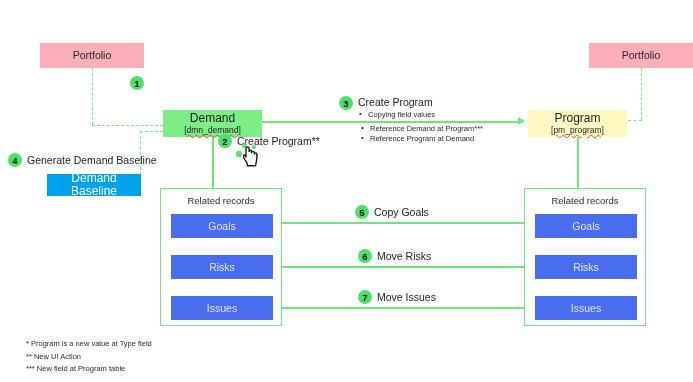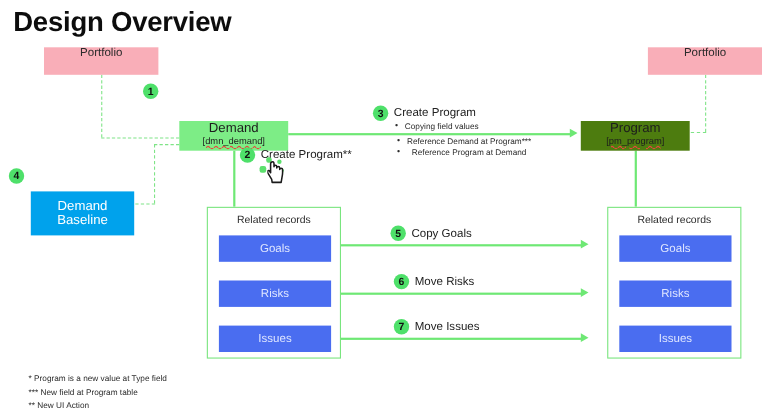--- a/index.html
+++ b/index.html
@@ -26,36 +26,36 @@
     color: #0d0d0d;
     letter-spacing: -0.2px;
   }
   
   .box {
     position: absolute;
     box-sizing: border-box;
     display: flex;
     flex-direction: column;
     align-items: center;
-    justify-content: flex-start;
+    justify-content: center;
     text-align: center;
     line-height: 1.05;
   }
   .box-portfolio {
     background: #f9aeb8;
     color: #2b2b2b;
     font-size: 10.5px;
   }
   .box-demand {
     background: #7ded86;
     color: #1d1d1d;
     font-size: 12px;
   }
   .box-program {
-    background: #4d7c0f;
+    background: #fef9c3;
     color: #1d1d1d;
     font-size: 12px;
   }
   .box-baseline {
     background: #00a2ec;
     color: #ffffff;
     font-size: 12px;
     justify-content: center;
   }
   .tbl-name {
@@ -65,21 +65,20 @@
     text-decoration-color: #e8453c;
     text-decoration-style: wavy;
     text-decoration-thickness: 1px;
   }
   
   .group {
     position: absolute;
     box-sizing: border-box;
     border: 1.4px solid #79e57e;
     background: #ffffff;
-    margin-left: 28px;
   }
   .group-title {
     position: absolute;
     left: 0;
     right: 0;
     top: 6px;
     text-align: center;
     font-size: 9.5px;
     color: #2b2b2b;
   }
@@ -190,21 +189,20 @@
     color: #2b2b2b;
     line-height: 12.5px;
     white-space: nowrap;
   }
 </style>
 </head>
 <body>
 
 <div id="canvas">
 
-  <div class="title">Design Overview</div>
 
   <div class="dash-v" style="left:92px; top:68px; height:57px;"></div>
   <div class="dash-h" style="left:92px; top:125px; width:71px;"></div>
 
   <div class="dash-h" style="left:140px; top:131px; width:23px;"></div>
   <div class="dash-v" style="left:140px; top:131px; height:54px;"></div>
   <div class="dash-h" style="left:123px; top:185px; width:18px;"></div>
 
   <div class="solid-v" style="left:212px; top:137px; height:51px;"></div>
 
@@ -262,21 +260,21 @@
   <div class="box box-demand" style="left:163px; top:110px; width:99px; height:27px;">
     <span>Demand</span>
     <span class="tbl-name">[dmn_demand]</span>
   </div>
 
   <div class="box box-program" style="left:528px; top:110px; width:99px; height:27px;">
     <span>Program</span>
     <span class="tbl-name">[pm_program]</span>
   </div>
 
-  <div class="box box-baseline" style="left:28px; top:174px; width:94px; height:40px;">
+  <div class="box box-baseline" style="left:47px; top:174px; width:94px; height:22px;">
     <span>Demand Baseline</span>
   </div>
 
   <div class="step" style="left:130px; top:76px;">
     <div class="step-num">1</div>
     <div class="step-body">
     </div>
   </div>
 
   <div class="step step-inline" style="left:218px; top:134px;">
@@ -302,27 +300,30 @@
 
   <div class="step" style="left:339px; top:96px;">
     <div class="step-num">3</div>
     <div class="step-body">
       <div class="step-title">Create Program</div>
       <ul class="bullets">
         <li>Copying field values</li>
       </ul>
     </div>
   </div>
-  <ul class="bullets" style="position:absolute; left:360px; top:123px;text-align:center;">
+  <ul class="bullets" style="position:absolute; left:360px; top:123px;">
     <li>Reference Demand at Program***</li>
     <li>Reference Program at Demand</li>
   </ul>
 
   <div class="step step-inline" style="left:8px; top:153px;">
     <div class="step-num">4</div>
+    <div class="step-body">
+      <div class="step-title">Generate Demand Baseline</div>
+    </div>
   </div>
 
   <div class="step step-inline" style="left:355px; top:205px;">
     <div class="step-num">5</div>
     <div class="step-body">
       <div class="step-title">Copy Goals</div>
     </div>
   </div>
 
   <div class="step step-inline" style="left:358px; top:249px;">
@@ -334,17 +335,17 @@
 
   <div class="step step-inline" style="left:358px; top:290px;">
     <div class="step-num">7</div>
     <div class="step-body">
       <div class="step-title">Move Issues</div>
     </div>
   </div>
 
   <div class="footnotes">
     <div>* Program is a new value at Type field</div>
+    <div>** New UI Action</div>
     <div>*** New field at Program table</div>
-    <div>** New UI Action</div>
   </div>
 
 </div>
 
 </body></html>

